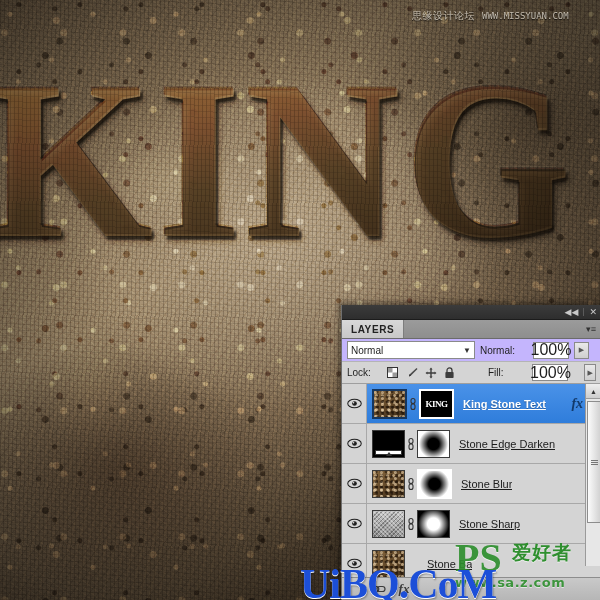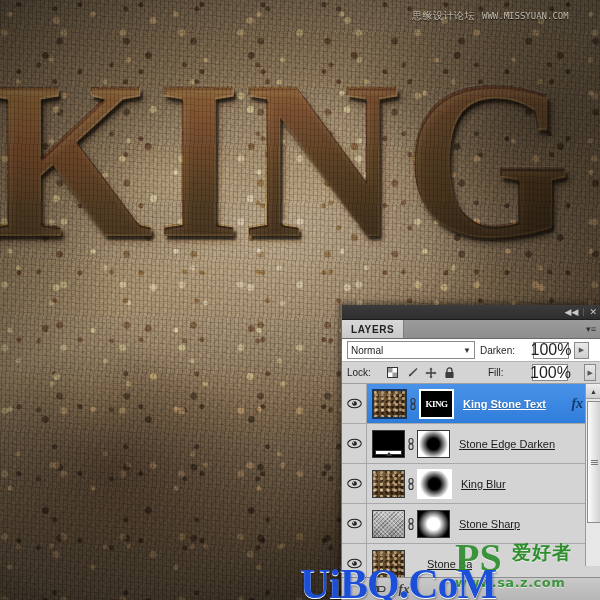--- a/index.html
+++ b/index.html
@@ -172,21 +172,21 @@
     font-size:10px;font-weight:700;letter-spacing:.6px;color:#222;
   }
   .tabfill{flex:1;}
   .panelmenu{
     width:20px;display:flex;align-items:center;justify-content:center;
     font-size:9px;color:#333;
   }
 
   .blendrow{
     height:22px;display:flex;align-items:center;gap:5px;
-    padding:0 5px;background:#ffffff;border-bottom:1px solid #b4b4b4;
+    padding:0 5px;background:#c4b5fd;border-bottom:1px solid #b4b4b4;
   }
   .combo{
     width:120px;height:16px;background:#fff;border:1px solid #8a8a8a;
     display:flex;align-items:center;padding:0 3px;font-size:10px;
     position:relative;
   }
   .combo .cv{flex:1;}
   .combo .carat{font-size:8px;color:#333;}
   .lbl{font-size:10px;color:#1e1e1e;white-space:nowrap;}
   .numfield{
@@ -357,21 +357,21 @@
       <div class="tab">LAYERS</div>
       <div class="tabfill"></div>
       <div class="panelmenu">▾≡</div>
     </div>
 
     <div class="blendrow">
       <div class="combo">
         <span class="cv">Normal</span>
         <span class="carat">▼</span>
       </div>
-      <span class="lbl">Darken:</span>
+      <span class="lbl">Normal:</span>
       <div class="numfield">100%</div>
       <div class="stepper">▶</div>
     </div>
 
     <div class="lockrow">
       <span class="lbl">Lock:</span>
       <div class="lockicons">
         <span class="lk">
           <svg width="11" height="11" viewBox="0 0 11 11">
             <rect x="0.5" y="0.5" width="10" height="10" fill="#fff" stroke="#333"></rect>
@@ -462,21 +462,21 @@
           </svg>
         </div>
         <div class="thumb t-rock"></div>
         <div class="linkcell">
           <svg width="8" height="14" viewBox="0 0 8 14">
             <rect x="2" y="1.5" width="4" height="5" rx="2" fill="none" stroke="#333" stroke-width="1.1"></rect>
             <rect x="2" y="7" width="4" height="5.5" rx="2" fill="none" stroke="#333" stroke-width="1.1"></rect>
           </svg>
         </div>
         <div class="mask m-dark hl"></div>
-        <div class="rowname">King Blur</div>
+        <div class="rowname">Stone Blur</div>
       </div>
 
       <div class="row">
         <div class="eyecell">
           <svg class="eye" viewBox="0 0 16 11">
             <ellipse cx="8" cy="5.5" rx="7.2" ry="4.6" fill="none" stroke="#1f1f1f" stroke-width="1.1"></ellipse>
             <circle cx="8" cy="5.5" r="2.5" fill="#1f1f1f"></circle>
             <circle cx="7" cy="4.6" r="0.8" fill="#e8e8e8"></circle>
           </svg>
         </div>

